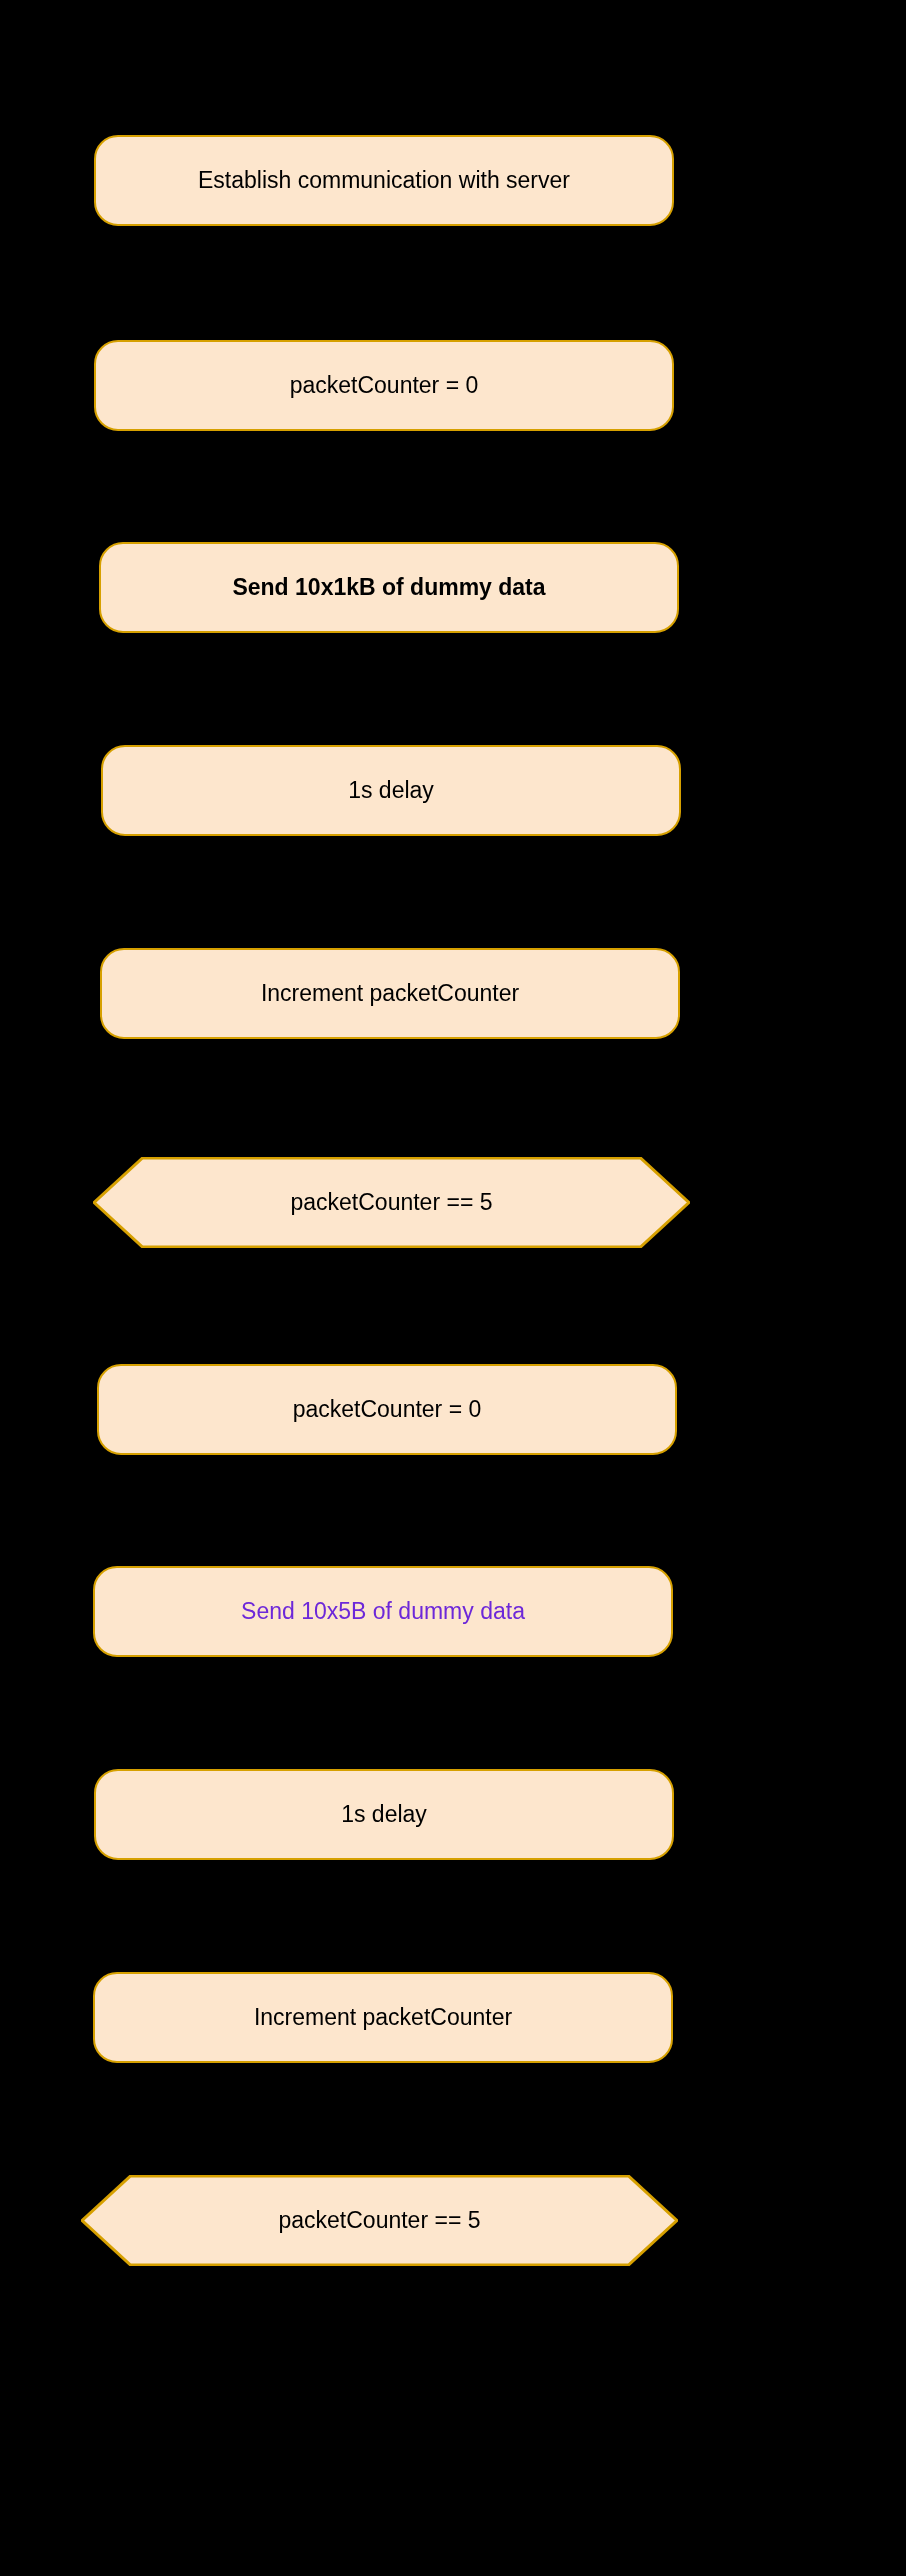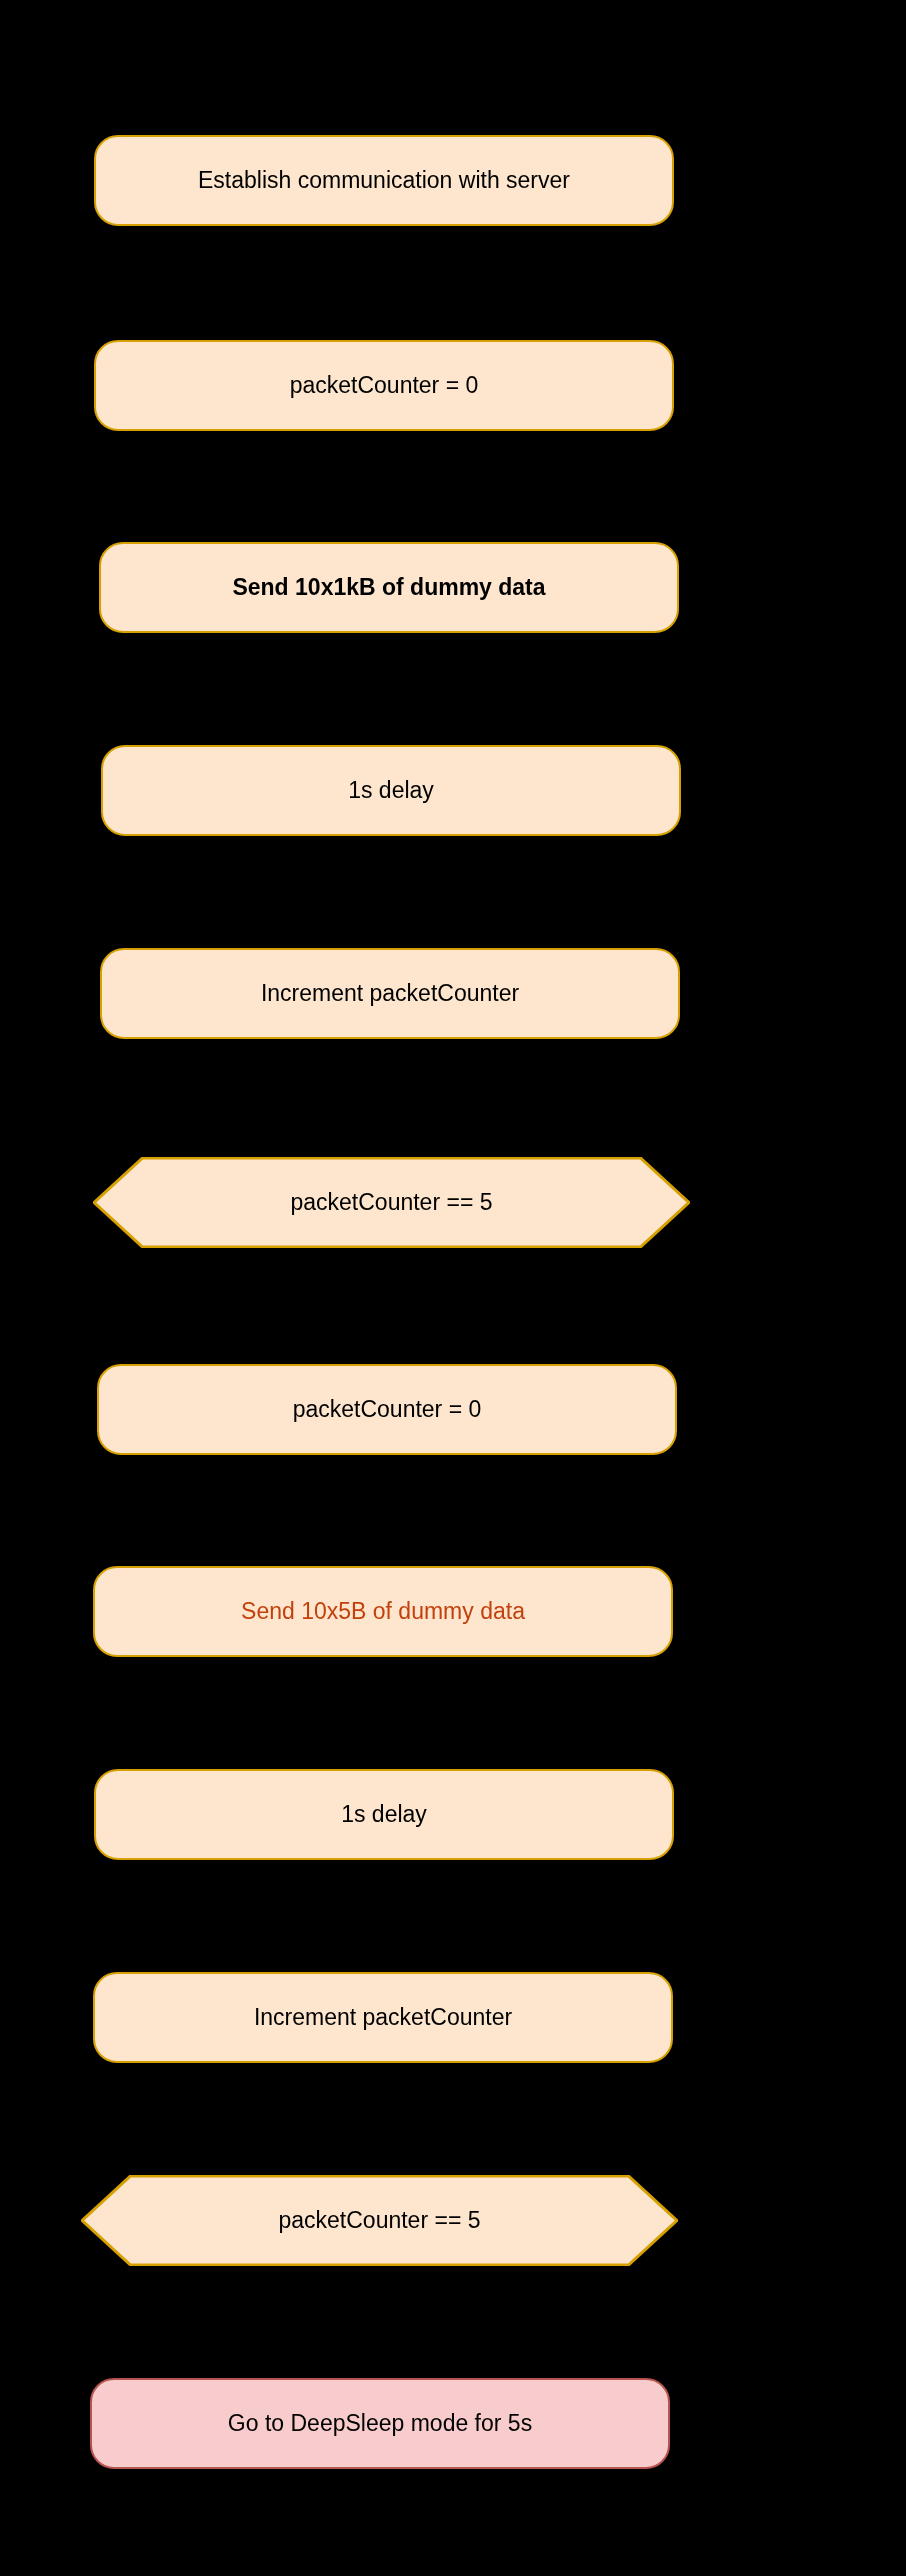--- a/index.html
+++ b/index.html
@@ -91,31 +91,28 @@
     <div class="node decision" style="left: 93px; top: 1157px; width: 597px; height: 91px;">
       <svg class="hex-svg" viewBox="0 0 1030 157" preserveAspectRatio="none">
         <polygon points="85,2 945,2 1028,78.5 945,155 85,155 2,78.5" fill="#FDE6CD" stroke="#D6A000" stroke-width="5" stroke-linejoin="miter"></polygon>
       </svg>
       <div class="label" style="color: rgb(0, 0, 0);"><span class="plain">packetCounter == 5</span></div>
     </div>
     <div class="node process" style="left: 97px; top: 1364px; width: 580px; height: 91px; background: rgb(253, 230, 205); border-color: rgb(214, 160, 0);">
       <div class="label" style="color: rgb(0, 0, 0);"><span class="var">packetCounter</span><span class="plain"> = 0</span></div>
     </div>
     <div class="node process" style="left: 93px; top: 1566px; width: 580px; height: 91px; background: rgb(253, 230, 205); border-color: rgb(214, 160, 0);">
-      <div class="label" style="color: #c2410c;"><span class="plain">Send 10x5B of dummy data</span></div>
+      <div class="label" style="color: #6d28d9;"><span class="plain">Send 10x5B of dummy data</span></div>
     </div>
     <div class="node process" style="left: 94px; top: 1769px; width: 580px; height: 91px; background: rgb(253, 230, 205); border-color: rgb(214, 160, 0);">
       <div class="label" style="color: rgb(0, 0, 0);"><span class="plain">1s delay</span></div>
     </div>
     <div class="node process" style="left: 93px; top: 1972px; width: 580px; height: 91px; background: rgb(253, 230, 205); border-color: rgb(214, 160, 0);">
       <div class="label" style="color: rgb(0, 0, 0);"><span class="plain">Increment </span><span class="var">packetCounter</span></div>
     </div>
     <div class="node decision" style="left: 81px; top: 2175px; width: 597px; height: 91px;">
       <svg class="hex-svg" viewBox="0 0 1030 157" preserveAspectRatio="none">
         <polygon points="85,2 945,2 1028,78.5 945,155 85,155 2,78.5" fill="#FDE6CD" stroke="#D6A000" stroke-width="5" stroke-linejoin="miter"></polygon>
       </svg>
       <div class="label" style="color: rgb(0, 0, 0);"><span class="plain">packetCounter == 5</span></div>
     </div>
-    <div class="node terminal" style="left: 90px; top: 2378px; width: 580px; height: 91px; background: rgb(248, 204, 204); border-color: rgb(184, 84, 80);">
-      <div class="label" style="color: rgb(0, 0, 0);"><span class="plain">Go to DeepSleep mode for 5s</span></div>
-    </div>
   </div>
 
 
 </body></html>

